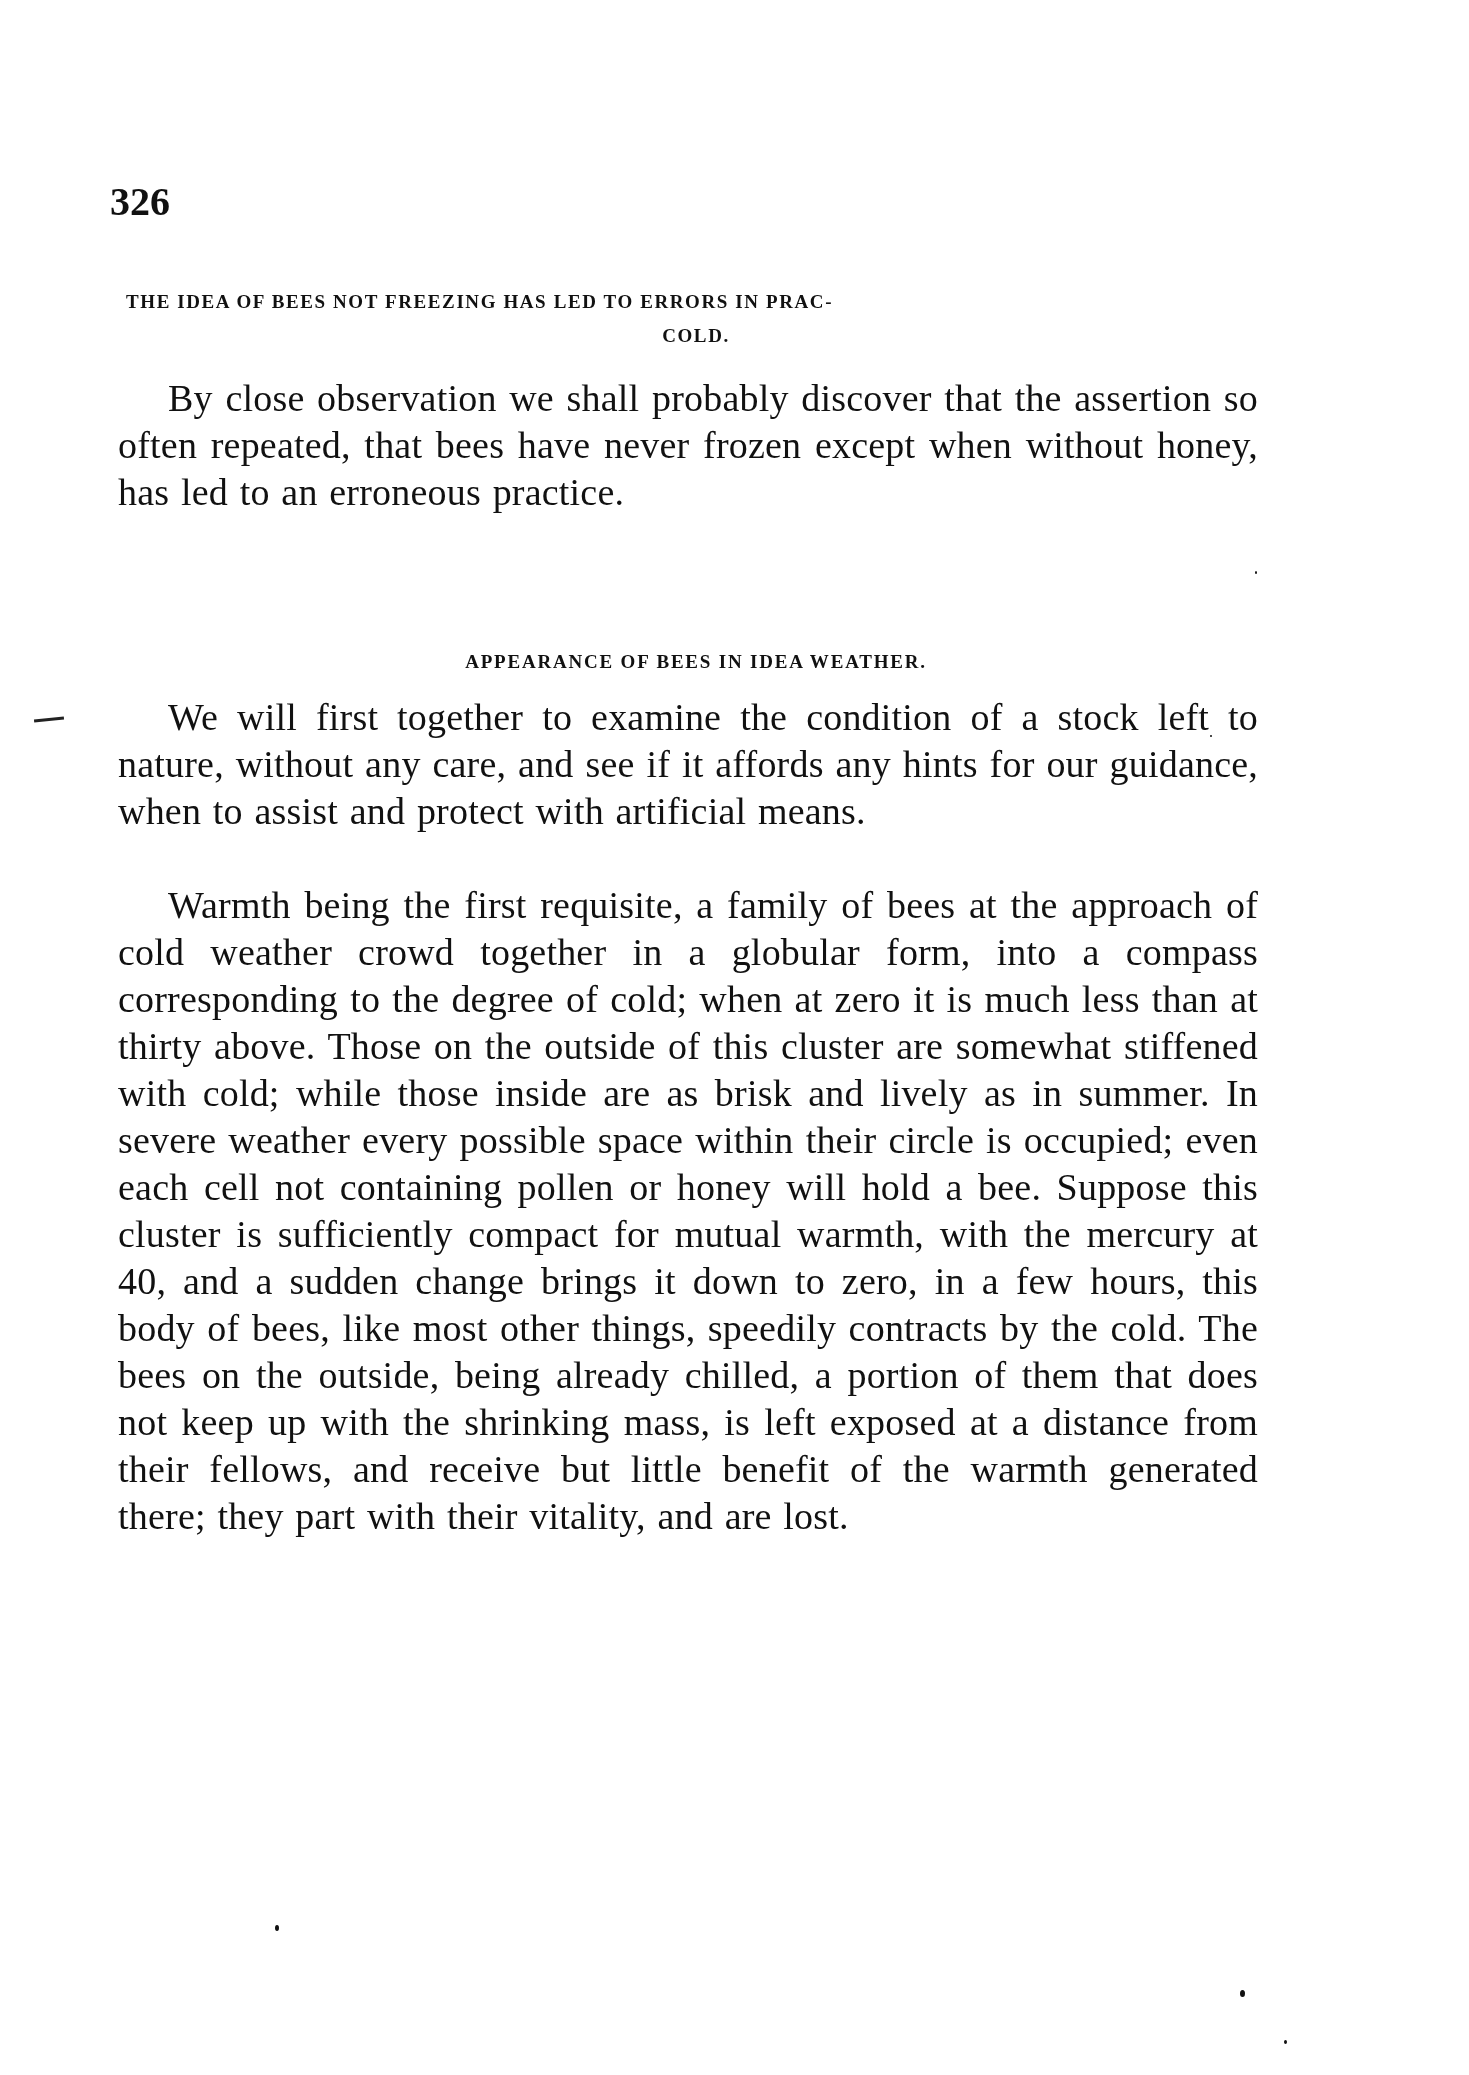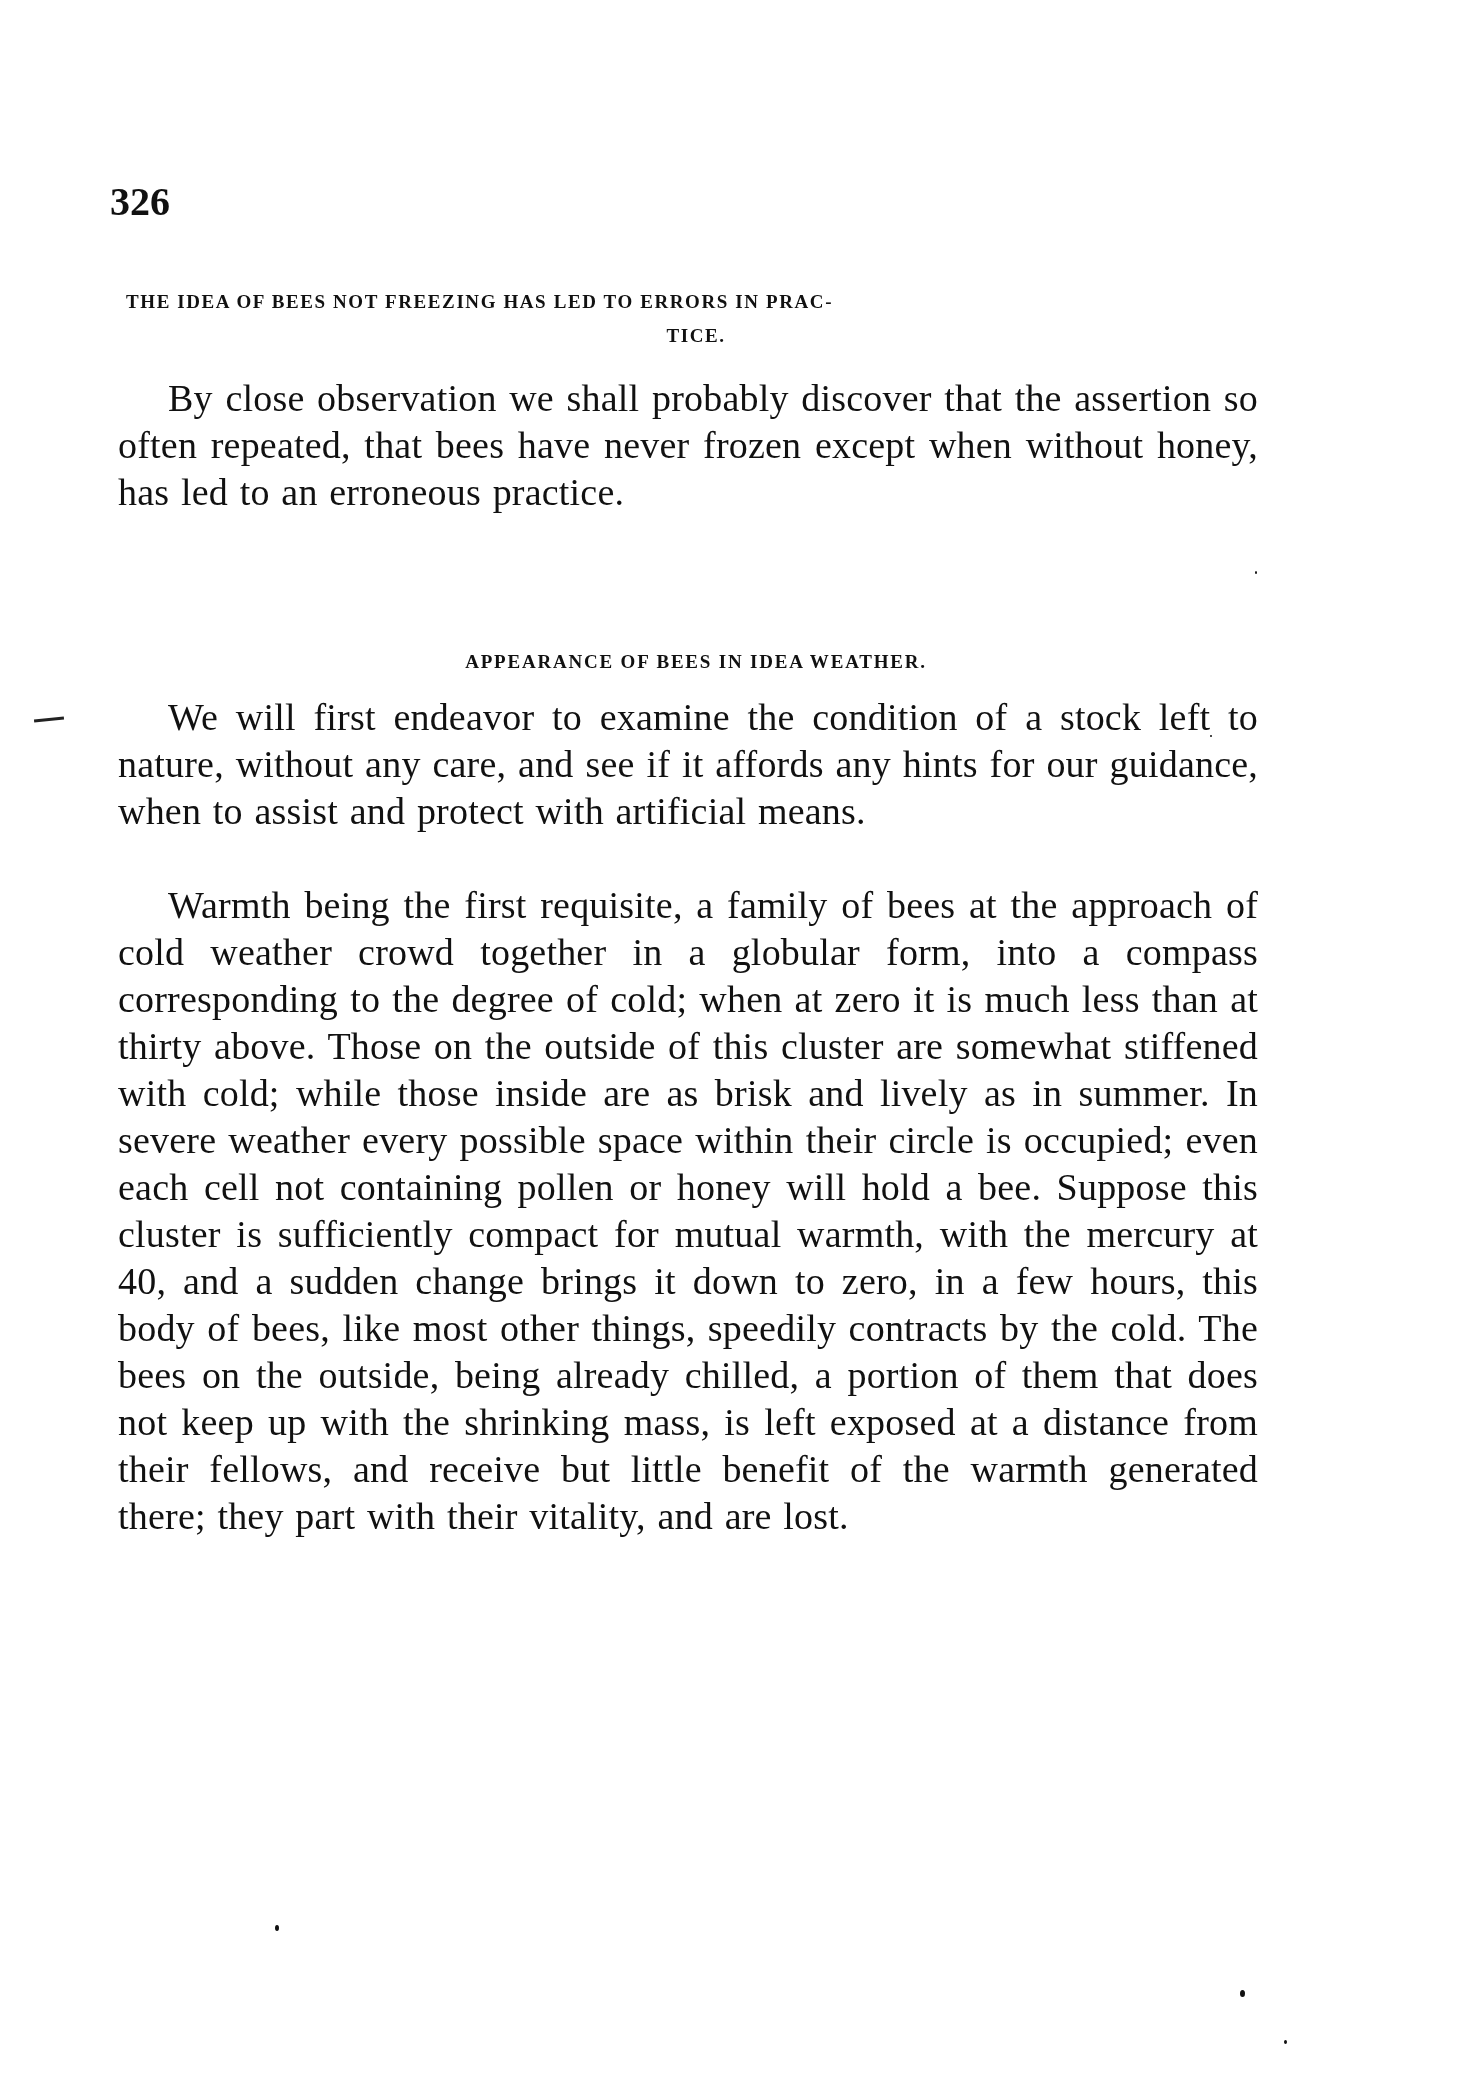--- a/index.html
+++ b/index.html
@@ -100,27 +100,27 @@
 
 <div class="dash-mark"></div>
 
 <div class="page">
 
   <div class="running-head">
     <span class="page-number">326</span>
   </div>
 
   <h2 class="section-heading h1">THE IDEA OF BEES NOT FREEZING HAS LED TO ERRORS IN PRAC-</h2>
-  <h2 class="section-heading h1-cont">TICE.</h2>
+  <h2 class="section-heading h1-cont">COLD.</h2>
 
   <p class="para p1">By close observation we shall probably discover that the assertion so often repeated, that bees have never frozen except when without honey, has led to an erroneous practice.</p>
 
   <h2 class="section-heading h2">APPEARANCE OF BEES IN IDEA WEATHER.</h2>
 
-  <p class="para p2">We will first endeavor to examine the condition of a stock left to nature, without any care, and see if it affords any hints for our guidance, when to assist and protect with artificial means.</p>
+  <p class="para p2">We will first together to examine the condition of a stock left to nature, without any care, and see if it affords any hints for our guidance, when to assist and protect with artificial means.</p>
 
   <p class="para p3">Warmth being the first requisite, a family of bees at the approach of cold weather crowd together in a globular form, into a compass corresponding to the degree of cold; when at zero it is much less than at thirty above. Those on the outside of this cluster are somewhat stiffened with cold; while those inside are as brisk and lively as in summer. In severe weather every possible space within their circle is occupied; even each cell not containing pollen or honey will hold a bee. Suppose this cluster is sufficiently com­pact for mutual warmth, with the mercury at 40, and a sudden change brings it down to zero, in a few hours, this body of bees, like most other things, speed­ily contracts by the cold. The bees on the outside, being already chilled, a portion of them that does not keep up with the shrinking mass, is left exposed at a distance from their fellows, and receive but little ben­efit of the warmth generated there; they part with their vitality, and are lost.</p>
 
 </div>
 
 <span class="speck" style="left:275px;top:1925px;width:4px;height:6px;"></span>
 <span class="speck" style="left:1240px;top:1990px;width:5px;height:7px;"></span>
 <span class="speck" style="left:1284px;top:2040px;width:3px;height:4px;"></span>
 <span class="speck" style="left:1210px;top:735px;width:2px;height:2px;"></span>
 <span class="speck" style="left:1255px;top:571px;width:2px;height:3px;"></span>

